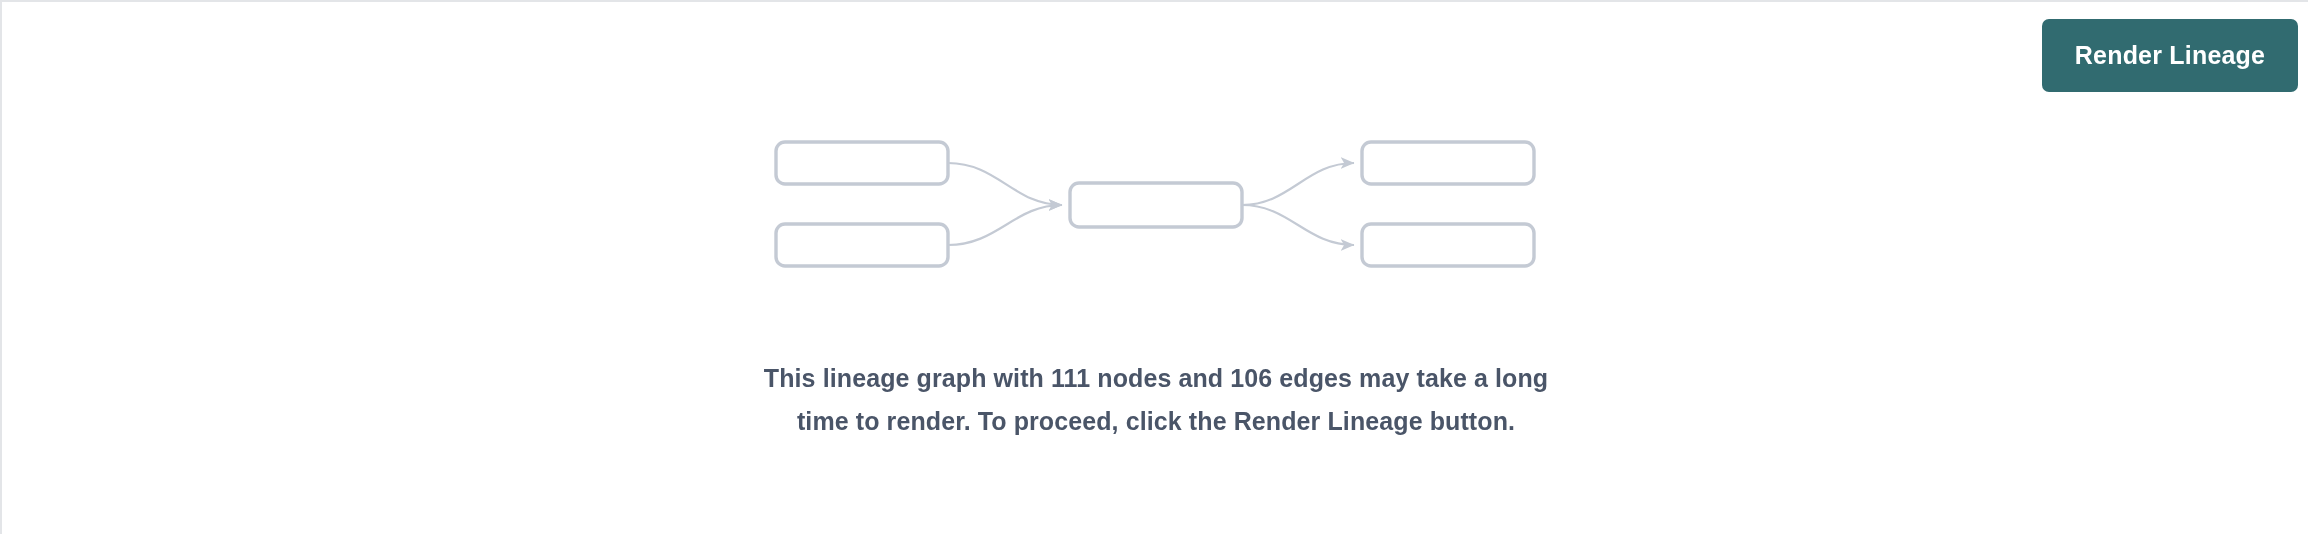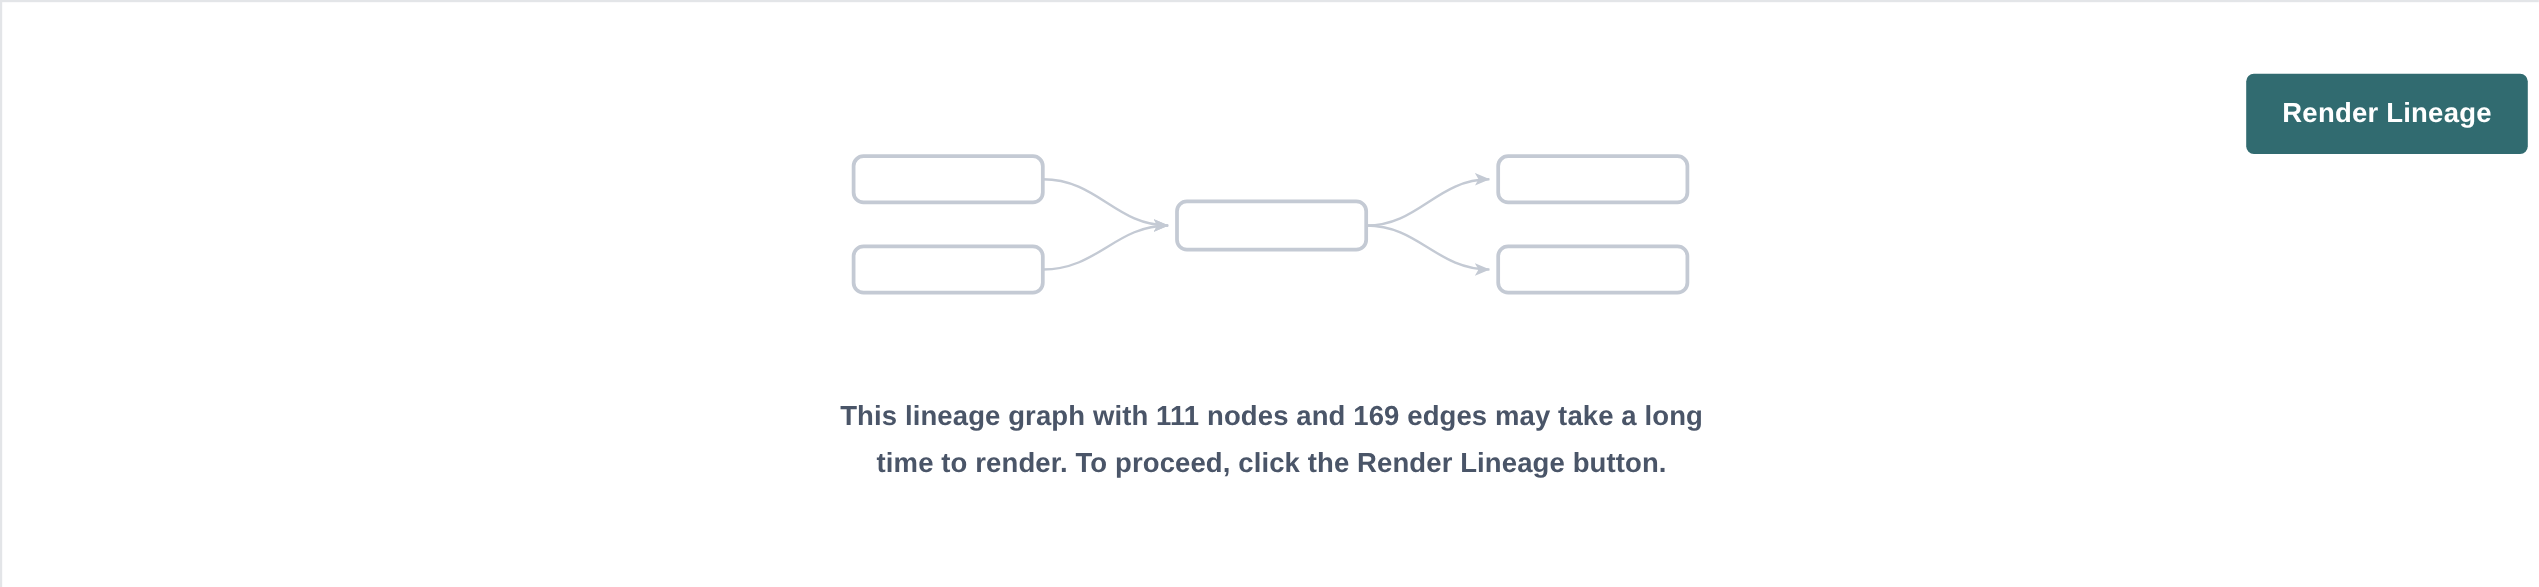--- a/index.html
+++ b/index.html
@@ -38,21 +38,20 @@
     border-radius: 7px;
     font-family: "Liberation Sans", sans-serif;
     font-size: 25px;
     font-weight: bold;
     letter-spacing: 0.2px;
     cursor: pointer;
     display: flex;
     align-items: center;
     justify-content: center;
     padding: 0;
-    margin-top: 48px;
   }
 
   
   .graph-illustration {
     position: absolute;
     left: 760px;
     top: 125px;
     width: 800px;
     height: 160px;
   }
@@ -102,15 +101,15 @@
       <g fill="#ffffff" stroke="#c4cad4" stroke-width="3.4">
         <rect x="14" y="15" width="172" height="42" rx="9" ry="9"></rect>
         <rect x="14" y="97" width="172" height="42" rx="9" ry="9"></rect>
         <rect x="308" y="56" width="172" height="44" rx="9" ry="9"></rect>
         <rect x="600" y="15" width="172" height="42" rx="9" ry="9"></rect>
         <rect x="600" y="97" width="172" height="42" rx="9" ry="9"></rect>
       </g>
     </svg>
   </div>
 
-  <p class="message">This lineage graph with 111 nodes and 169 edges may take a long time to render. To proceed, click the Render Lineage button.</p>
+  <p class="message">This lineage graph with 111 nodes and 106 edges may take a long time to render. To proceed, click the Render Lineage button.</p>
 
 </div>
 
 </body></html>

